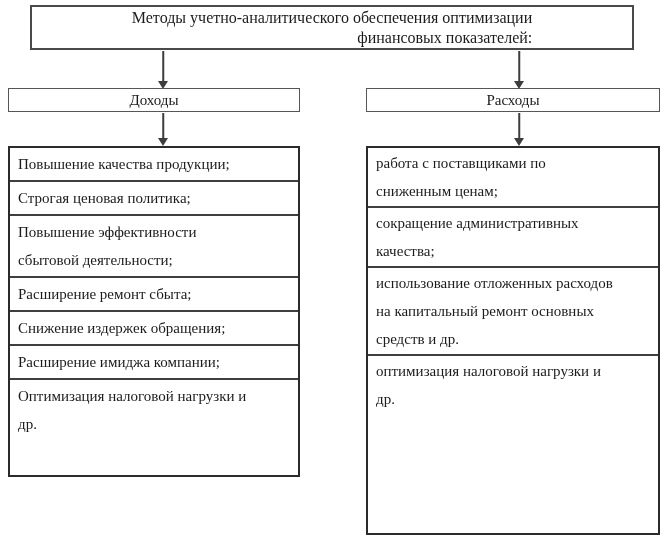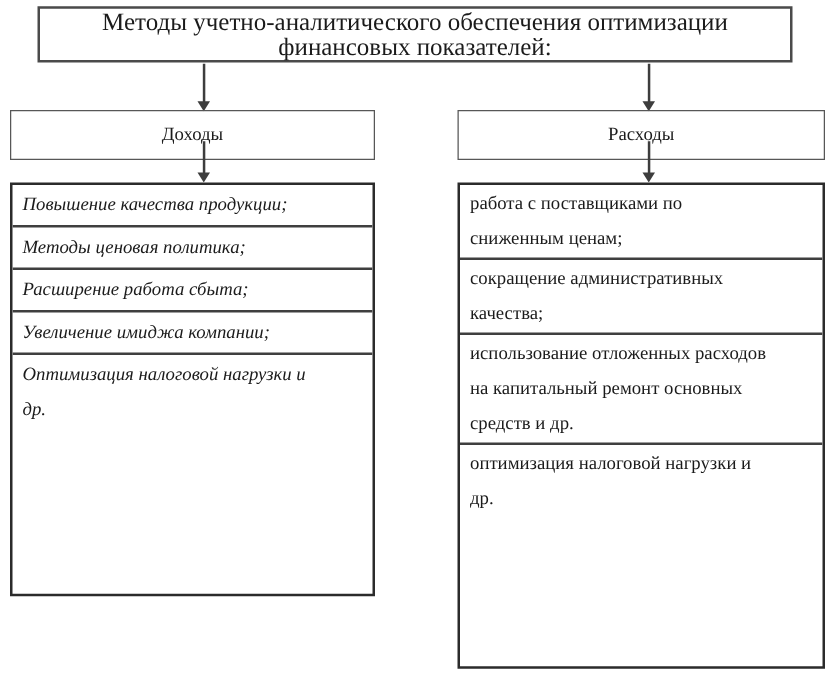--- a/index.html
+++ b/index.html
@@ -25,30 +25,30 @@
     width: 604px;
     height: 45px;
     border: 2px solid #4a4a4a;
     box-sizing: border-box;
     display: flex;
     align-items: center;
     justify-content: center;
   }
   .title-text {
     white-space: pre-line;
-    text-align: center;
-    font-size: 20px;
+    text-align: right;
+    font-size: 16px;
     line-height: 20px;
   }
 
   
   .branch-box {
     position: absolute;
     top: 88px;
-    height: 40px;
+    height: 24px;
     border: 1.5px solid #575757;
     box-sizing: border-box;
     display: flex;
     align-items: center;
     justify-content: center;
     font-size: 15px;
   }
   .branch-incomes  { left: 8px;   width: 292px; }
   .branch-expenses { left: 366px; width: 294px; }
 
@@ -84,21 +84,21 @@
 
   
   .list {
     position: absolute;
     top: 146px;
     border: 2px solid #2b2b2b;
     box-sizing: border-box;
     background: #ffffff;
     overflow: hidden;
   }
-  .list-incomes  { left: 8px;   width: 292px; height: 331px; font-style: italic; }
+  .list-incomes  { left: 8px;   width: 292px; height: 331px; }
   .list-expenses { left: 366px; width: 294px; height: 389px; }
 
   .row {
     white-space: pre-line;
     font-size: 15px;
     line-height: 28px;
   }
   .list-incomes  .row { padding: 2px 8px; }
   .list-expenses .row { padding: 1px 8px; }
   .row + .row { border-top: 2px solid #3f3f3f; }
@@ -133,23 +133,26 @@
     <div class="line"></div>
     <div class="head"></div>
   </div>
   <div class="arrow arr-expenses-list">
     <div class="line"></div>
     <div class="head"></div>
   </div>
 
   <div class="list list-incomes">
     <div class="row">Повышение качества продукции;</div>
-    <div class="row">Методы ценовая политика;</div>
-    <div class="row">Расширение работа сбыта;</div>
-    <div class="row">Увеличение имиджа компании;</div>
+    <div class="row">Строгая ценовая политика;</div>
+    <div class="row">Повышение эффективности
+сбытовой деятельности;</div>
+    <div class="row">Расширение ремонт сбыта;</div>
+    <div class="row">Снижение издержек обращения;</div>
+    <div class="row">Расширение имиджа компании;</div>
     <div class="row">Оптимизация налоговой нагрузки и
 др.</div>
   </div>
 
   <div class="list list-expenses">
     <div class="row">работа с поставщиками по
 сниженным ценам;</div>
     <div class="row">сокращение административных
 качества;</div>
     <div class="row">использование отложенных расходов

